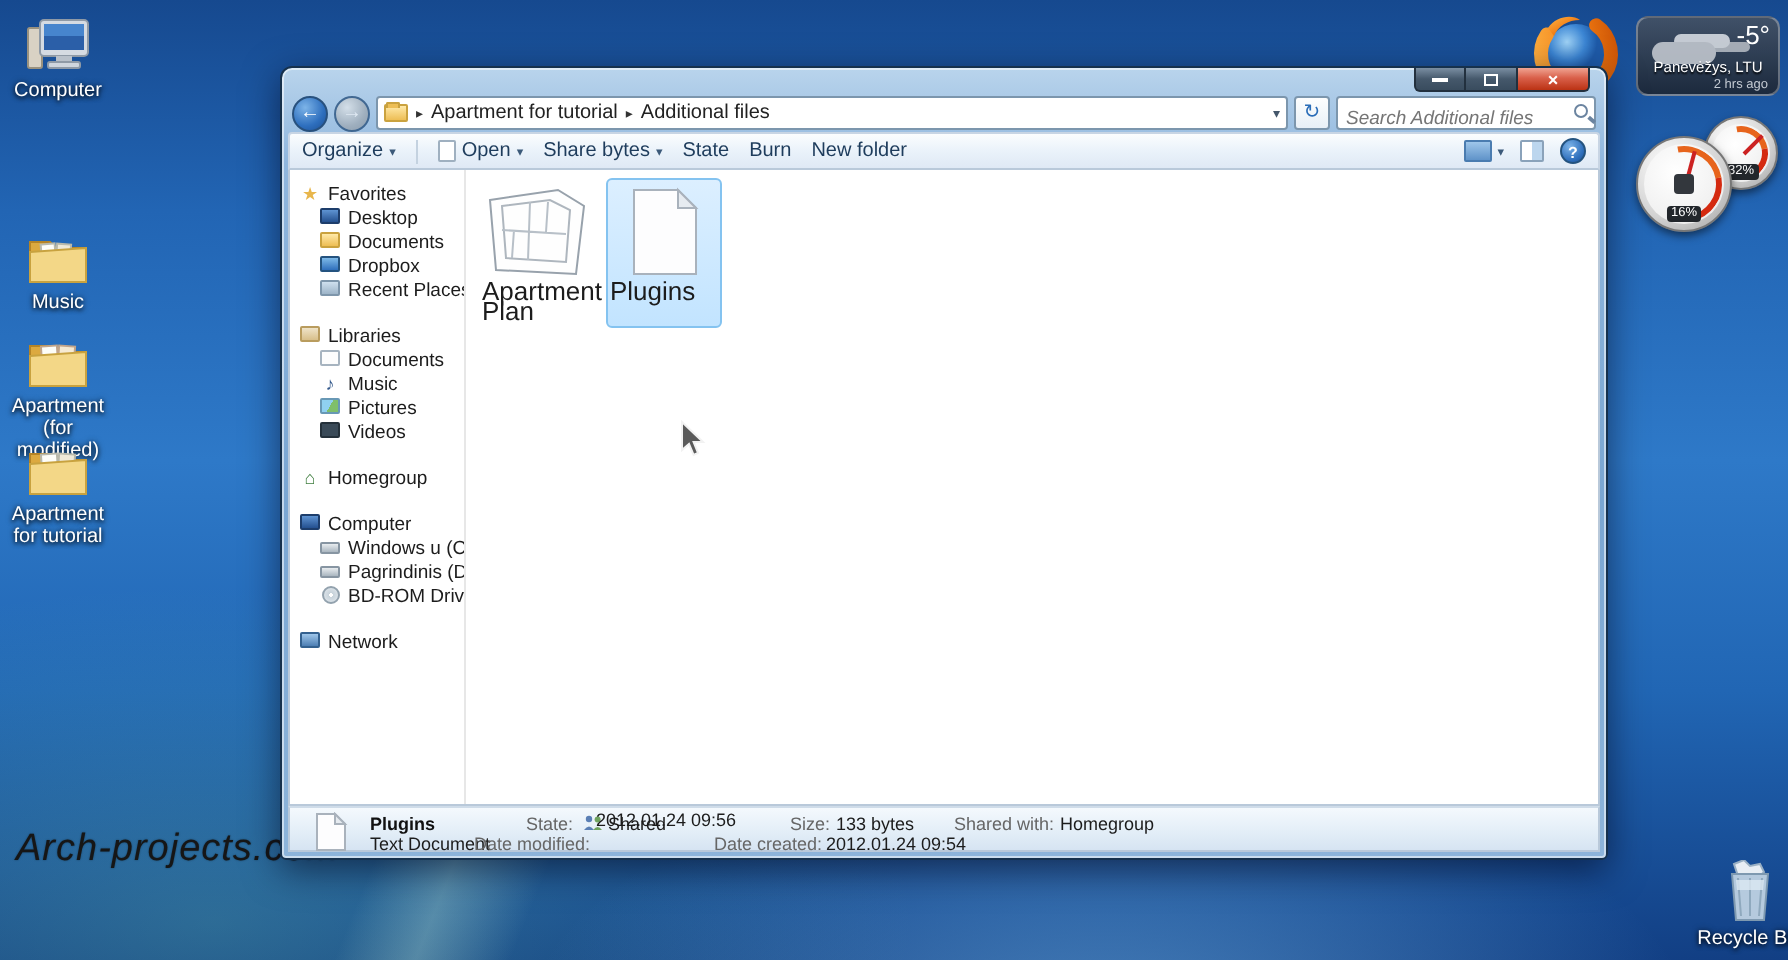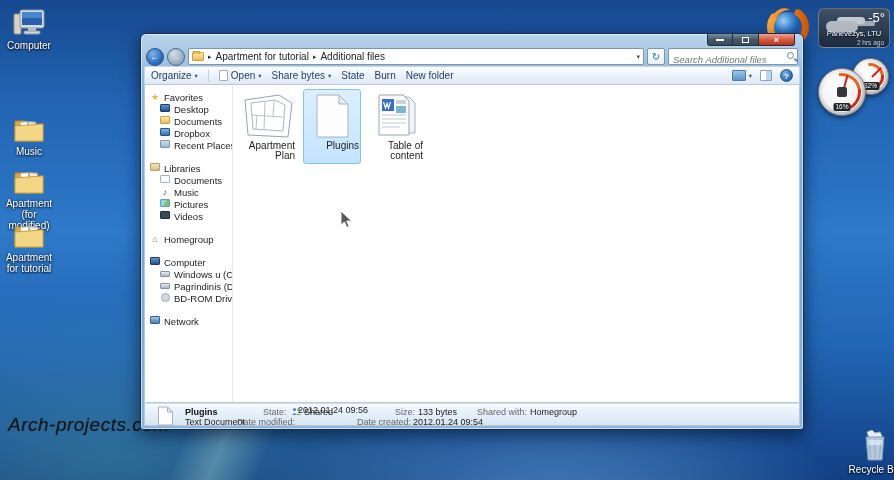--- a/index.html
+++ b/index.html
@@ -111,21 +111,21 @@
   .ni.pic { background:linear-gradient(120deg,#8fd0f0 50%,#7fbf6a 50%); border:1px solid #6898b5; }
   .ni.vid { background:#3a4a58; border:1px solid #24303a; position:relative; }
   .ni.drive { background:linear-gradient(#e8ecef,#aab6c0); border:1px solid #8795a2; height:6px; }
   .ni.disc { background:radial-gradient(circle, #fff 18%, #c7d2da 20%, #e4eaef); border:1px solid #93a2ae; border-radius:50%; width:9px; height:9px; }
   .ni.net { background:linear-gradient(#9ec6ea,#4d7fb4); border:1px solid #33618f; }
   .nhouse { color:#3f7e3f; font-size:10px; }
   .nnote { color:#355a8c; font-size:10px; }
 
   .filearea { flex:1; position:relative; padding:4px 0 0 6px; }
   .filerow { display:flex; gap:6px; }
-  .fitem { width:58px; text-align:right; font-size:10px; color:#1c1c1c; padding:2px 1px; border:1px solid transparent; border-radius:3px; }
+  .fitem { width:58px; text-align:left; font-size:13px; color:#1c1c1c; padding:2px 1px; border:1px solid transparent; border-radius:3px; }
   .fitem .fart { height:48px; display:flex; align-items:center; justify-content:center; }
   .fitem.sel { background:linear-gradient(#dcefff,#c2e4ff); border:1px solid #84c3f0; }
   .fitem .flabel { line-height:10px; margin-top:1px; }
 
   .details { height:23px; flex:0 0 auto; position:relative; background:linear-gradient(180deg,#f4f9fd,#e2edf7 60%,#d6e4f2);
       border:1px solid #b9c9da; border-top:1px solid #cfdce9; font-size:9px; color:#666; }
   .details .val { color:#1c1c1c; }
   .details span { position:absolute; white-space:nowrap; }
   .dpagewrap { position:absolute; left:12px; top:2px; }
   .peopleico { position:absolute; left:146px; top:3px; width:11px; height:9px; }
@@ -404,34 +404,20 @@
           </div>
           <div class="fitem sel">
             <div class="fart">
               <svg width="36" height="46" viewBox="0 0 36 46">
                 <path d="M3 2 h22 l9 9 v33 H3 z" fill="#fdfdfe" stroke="#a9b2bc"></path>
                 <path d="M25 2 l9 9 h-9 z" fill="#e6ebf0" stroke="#a9b2bc"></path>
               </svg>
             </div>
             <div class="flabel">Plugins</div>
           </div>
-          <div class="fitem">
-            <div class="fart">
-              <svg width="46" height="46" viewBox="0 0 46 46">
-                <path d="M12 4 h24 l6 6 v30 H12 z" fill="#f2f5f8" stroke="#a9b2bc"></path>
-                <path d="M6 2 h24 l6 6 v34 H6 z" fill="#fdfdfe" stroke="#9aa4b0"></path>
-                <rect x="9" y="6" width="12" height="12" fill="#3a6fc4"></rect>
-                <path d="M10.5 9 l2 6 1.5 -4.5 1.5 4.5 2 -6" stroke="#fff" fill="none" stroke-width="1.2"></path>
-                <rect x="23" y="7" width="10" height="4" fill="#c9d4e0"></rect>
-                <rect x="23" y="13" width="10" height="7" fill="#7fb3d9"></rect>
-                <path d="M9 22 h24 M9 26 h24 M9 30 h24 M9 34 h18" stroke="#c2cad2"></path>
-              </svg>
-            </div>
-            <div class="flabel">Table of content</div>
-          </div>
         </div>
       </div>
     </div>
 
     <div class="details">
       <div class="dpagewrap">
         <svg width="17" height="20" viewBox="0 0 17 20">
           <path d="M1.5 1 h9 l5 5 v13 h-14 z" fill="#fdfdfe" stroke="#a9b2bc"></path>
           <path d="M10.5 1 l5 5 h-5 z" fill="#e6ebf0" stroke="#a9b2bc"></path>
         </svg>

